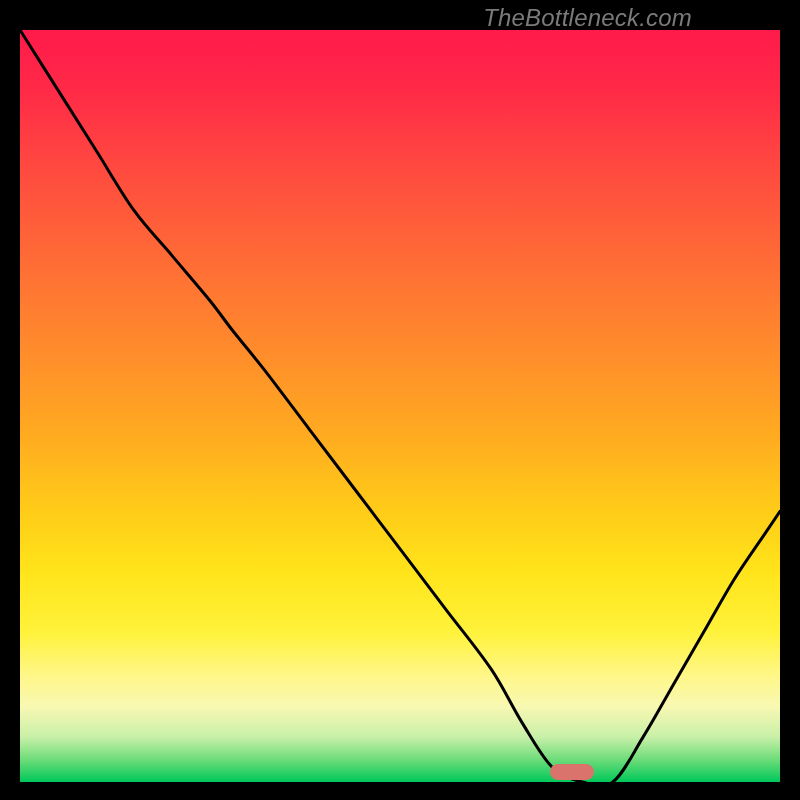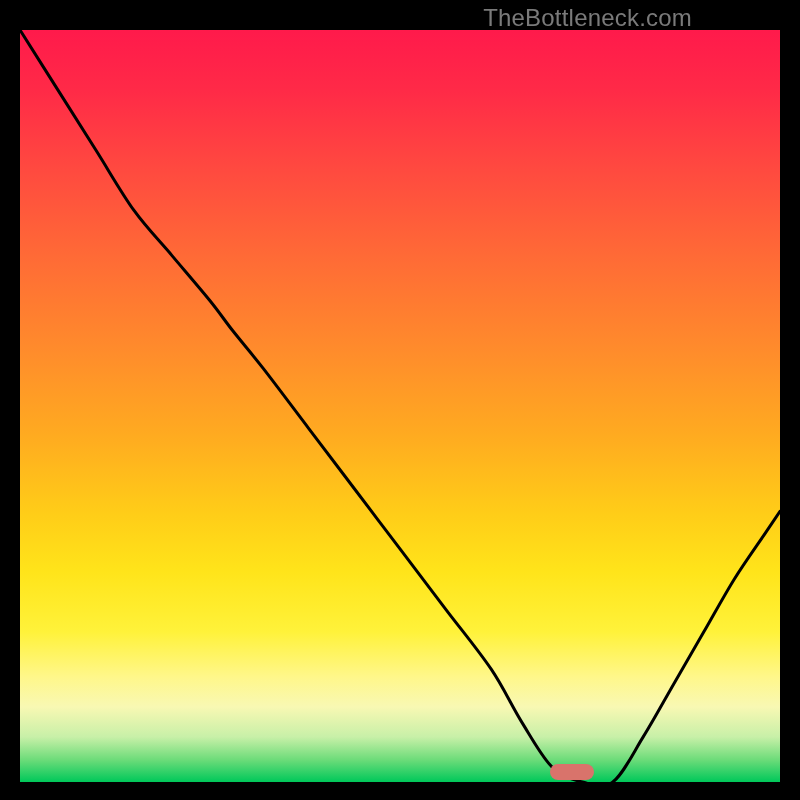--- a/index.html
+++ b/index.html
@@ -11,20 +11,21 @@
     overflow: hidden;
     font-family: Arial, Helvetica, sans-serif;
   }
   .frame {
     position: absolute;
     left: 0;
     top: 0;
     width: 706px;
     height: 800px;
     background: #000;
+    font-style: italic;
   }
   .plot {
     position: absolute;
     left: 20px;
     top: 30px;
     width: 760px;
     height: 752px;
     
     background: linear-gradient(to bottom,
       #ff1a4b 0%,

